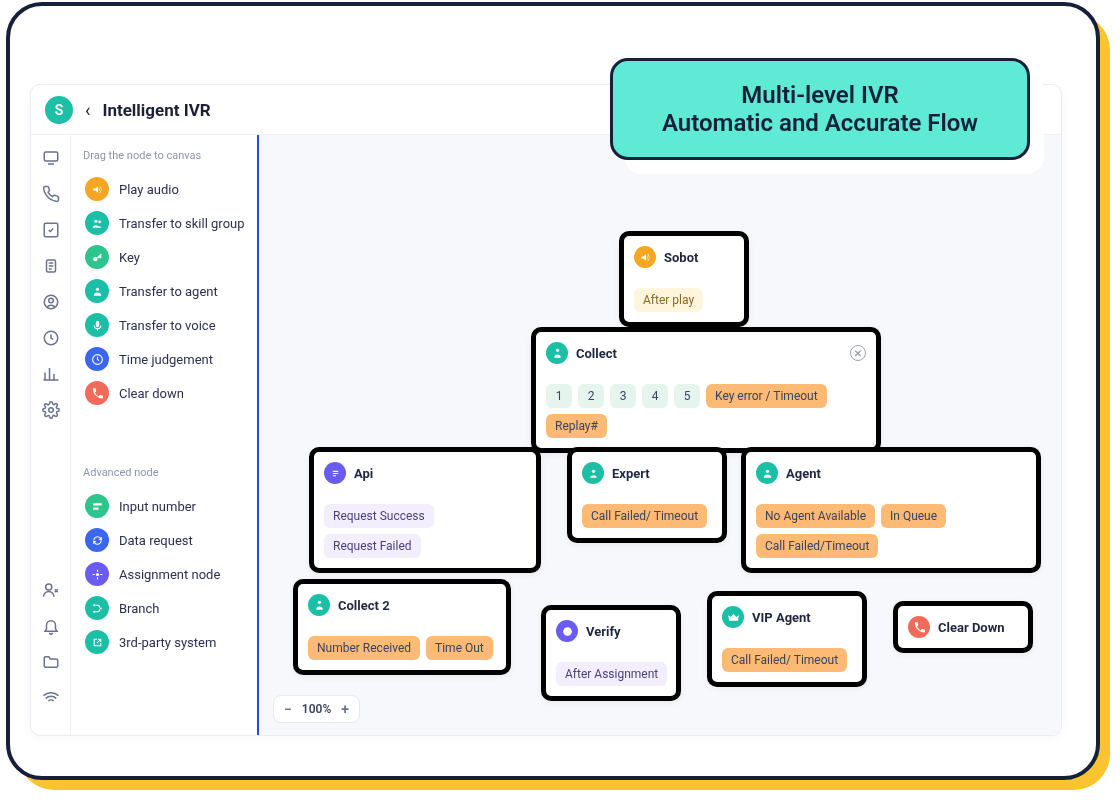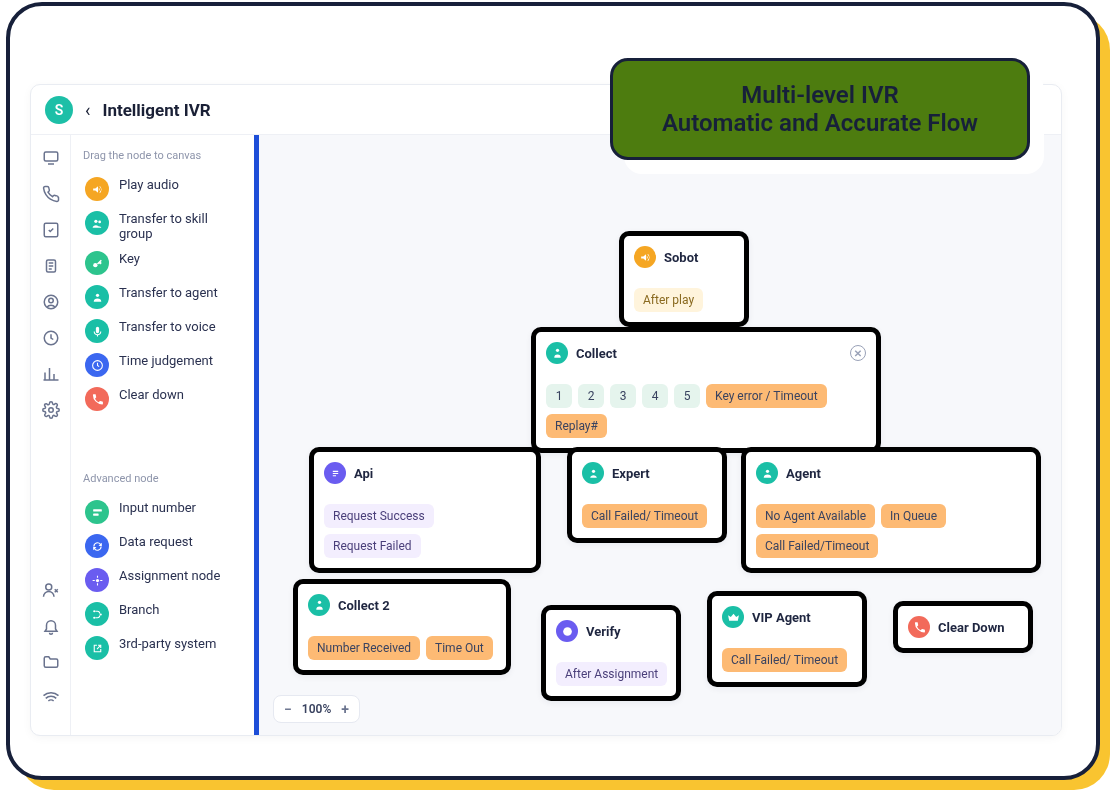--- a/index.html
+++ b/index.html
@@ -11,39 +11,39 @@
 .outer-shadow { position:absolute; left:18px; top:14px; width:1092px; height:776px; background:#f9c430; border-radius:36px; }
 .outer-frame { position:absolute; left:6px; top:2px; width:1094px; height:778px; background:#fff; border:4px solid #17203a; border-radius:36px; }
 .app-window { position:absolute; left:30px; top:84px; width:1032px; height:652px; background:#fff; border:1px solid #e9ecf2; border-radius:10px; box-shadow:0 2px 10px rgba(0,0,0,.04); overflow:hidden; }
 .header { display:flex; align-items:center; height:50px; border-bottom:1px solid #eef0f5; padding:0 14px; gap:12px; }
 .avatar-s { width:28px; height:28px; border-radius:50%; background:#1dbfa7; color:#fff; display:flex; align-items:center; justify-content:center; font-weight:600; font-size:14px; }
 .back-chevron { font-size:18px; color:#1a2036; }
 .page-title { font-weight:700; font-size:17px; color:#1a2036; }
 .body { display:flex; height:602px; }
 .icon-rail { width:40px; border-right:1px solid #eef0f5; display:flex; flex-direction:column; align-items:center; padding-top:14px; gap:18px; color:#6a738e; }
 .icon-rail .ri { width:18px; height:18px; display:flex; align-items:center; justify-content:center; }
-.palette { width:188px; border-right:5px solid #1d4ed8; padding:14px 10px 10px 12px; overflow-y:auto; }
+.palette { width:188px; border-right:2px solid #1d4ed8; padding:14px 10px 10px 12px; overflow-y:auto; }
 .palette .hint { font-size:11px; color:#8e95ab; margin-bottom:10px; }
-.pal-item { display:flex; gap:10px; padding:5px 2px; font-size:13px; color:#2a3150; cursor:grab; }
+.pal-item { display:flex; align-items:center; gap:10px; padding:5px 2px; font-size:13px; color:#2a3150; cursor:grab; }
 .pal-icon { width:24px; height:24px; border-radius:50%; display:flex; align-items:center; justify-content:center; flex:none; }
 .pal-icon svg { width:13px; height:13px; }
 .canvas { flex:1; position:relative; background:#f7f8fb; }
 .node { position:absolute; background:#fff; border:5px solid #000000; border-radius:10px; box-shadow:0 2px 6px rgba(20,30,60,.06); padding:10px; }
 .node-head { display:flex; align-items:center; gap:8px; font-weight:700; font-size:13px; color:#1f2640; }
 .node-head .pal-icon { width:22px; height:22px; }
 .chips { display:flex; flex-wrap:wrap; gap:6px; margin-top:20px; }
 .chip { padding:5px 9px; border-radius:6px; font-size:12px; color:#3a4360; background:#fdba74; white-space:nowrap; }
 .chip.key { background:#e5f4ed; width:26px; text-align:center; padding:5px 0; }
 .chip.fail { background:#f3eefe; color:#4a3f7a; }
 .chip.warn { background:#fff4dc; color:#8a6a20; }
 .node-close { margin-left:auto; width:16px; height:16px; border:1px solid #9aa2b8; border-radius:50%; display:flex; align-items:center; justify-content:center; font-size:10px; color:#9aa2b8; }
 .zoom { position:absolute; left:14px; bottom:14px; background:#fff; border:1px solid #e6e9f1; border-radius:8px; display:flex; align-items:center; gap:10px; padding:5px 10px; font-size:12px; color:#3a4360; font-weight:600; }
 .zoom span.btn { cursor:pointer; font-size:14px; color:#6a738e; }
 svg.wires { position:absolute; inset:0; pointer-events:none; }
-.callout { position:absolute; left:610px; top:58px; width:420px; background:#4d7c0f; border:3px solid #17203a; border-radius:18px; box-shadow:14px 14px 0 0 #fff; padding:20px 26px; text-align:center; }
+.callout { position:absolute; left:610px; top:58px; width:420px; background:#5eead4; border:3px solid #17203a; border-radius:18px; box-shadow:14px 14px 0 0 #fff; padding:20px 26px; text-align:center; }
 .callout .l1 { font-size:24px; font-weight:600; color:#17203a; }
 .callout .l2 { font-size:24px; font-weight:600; color:#17203a; }
 .teal{background:#1abfa6}.orange{background:#f5a623}.green{background:#2dc48d}.blue{background:#3b67f0}.violet{background:#6a5cf0}.red{background:#f26a5a}
 </style>
 </head>
 <body>
 
 <div class="outer-shadow"></div>
 <div class="outer-frame"></div>
 

